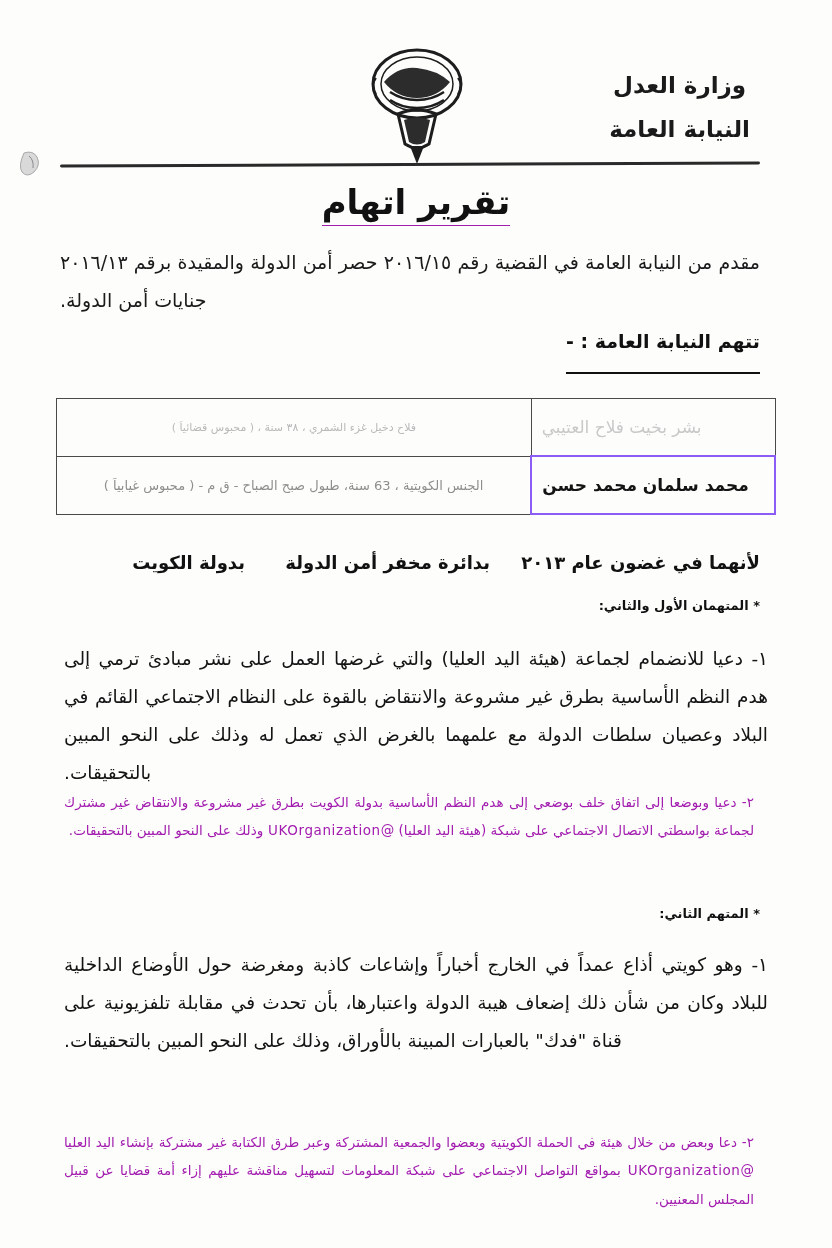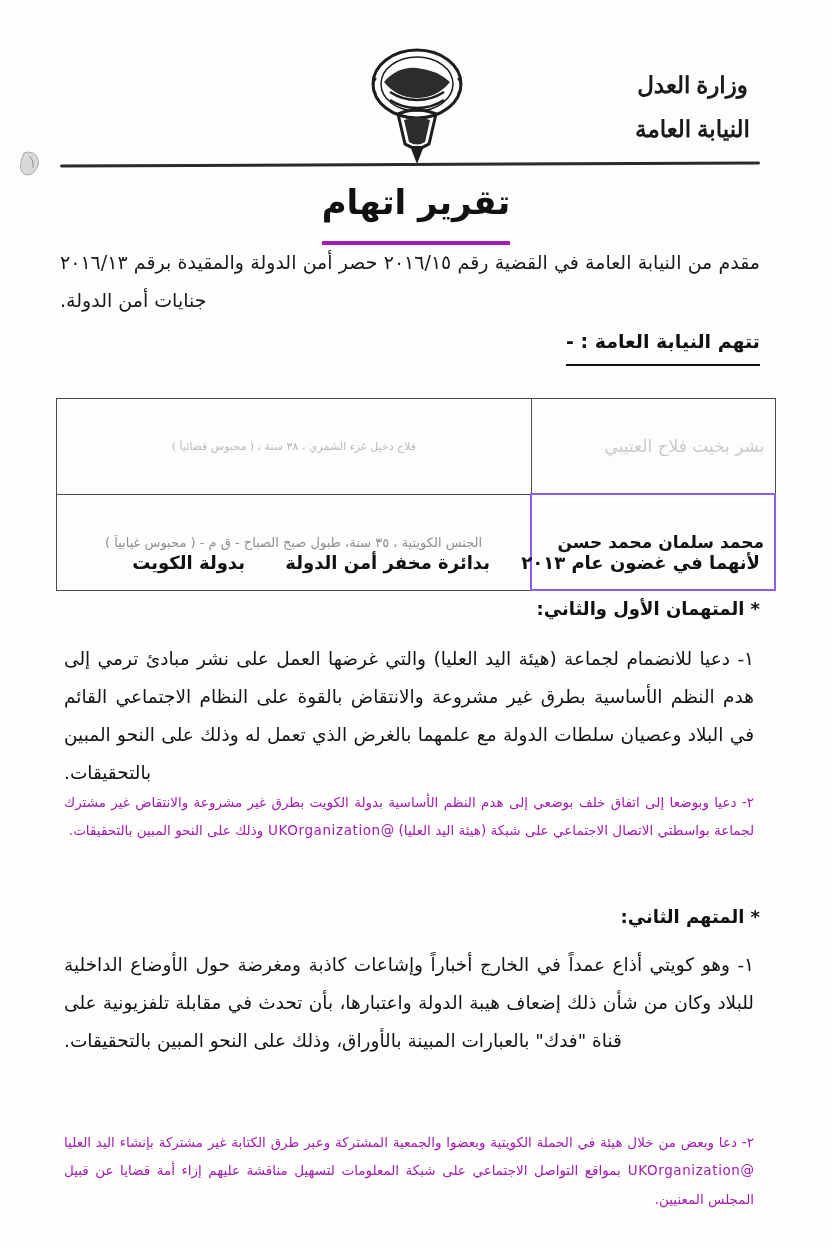--- a/index.html
+++ b/index.html
@@ -23,21 +23,20 @@
     background: #fdfdfb;
   }
 
   
   .header {
     position: absolute;
     top: 34px;
     left: 0;
     right: 0;
     height: 120px;
-    font-family: Liberation Serif, serif;
   }
   .ministry-block {
     position: absolute;
     right: 82px;
     top: 30px;
     text-align: center;
     line-height: 1.9;
   }
   .ministry-line {
     font-size: 23px;
@@ -78,22 +77,22 @@
     top: 182px;
     left: 0;
     right: 0;
     text-align: center;
     font-size: 34px;
     font-weight: bold;
     letter-spacing: 2px;
     color: #111;
   }
   .doc-title span {
-    border-bottom: 4px solid #a21caf;
-    padding-bottom: 19px;
+    border-bottom: 1px solid #a21caf;
+    padding-bottom: 3px;
   }
 
   
   .intro {
     position: absolute;
     top: 243px;
     right: 72px;
     left: 60px;
     font-size: 19px;
     line-height: 2.0;
@@ -106,45 +105,45 @@
   .charge-lead {
     position: absolute;
     top: 330px;
     right: 72px;
     font-size: 19px;
     font-weight: bold;
     color: #111;
   }
   .charge-lead span {
     border-bottom: 2px solid #111;
-    padding-bottom: 12px;
+    padding-bottom: 20px;
   }
 
   
   .acc-table {
     position: absolute;
     top: 398px;
     right: 56px;
     left: 56px;
     border-collapse: collapse;
   }
   .acc-table table {
     width: 100%;
     border-collapse: collapse;
     table-layout: fixed;
   }
   .acc-table td {
     border: 1px solid #4a4a4a;
     height: 54px;
     vertical-align: middle;
-    padding: 20px 10px;
+    padding: 1px 10px;
   }
   .cell-name {
     width: 33%;
-    text-align: right;
+    text-align: left;
     font-size: 17px;
     font-weight: bold;
     margin-top: 24px;
   }
   .cell-faded {
     width: 67%;
     text-align: center;
   }
   .faded-text {
     font-size: 11px;
@@ -190,30 +189,30 @@
     position: absolute;
     right: 515px;
     font-size: 18px;
     font-weight: bold;
   }
 
   
   .sec-head {
     position: absolute;
     right: 72px;
-    font-size: 18px;
+    font-size: 13px;
     font-weight: bold;
     color: #111;
   }
   .sec-head-1 { top: 598px; }
   .sec-head-2 { top: 906px; }
 
   .para {
     position: absolute;
-    right: 78px;
+    right: 64px;
     left: 64px;
     font-size: 18.5px;
     line-height: 2.05;
     text-align: justify;
     text-align-last: left;
     letter-spacing: 0.4px;
     color: #141414;
   }
   .para-1 { top: 640px; }
   .para-2 { top: 946px; }
@@ -284,21 +283,21 @@
       <tbody>
         <tr class="row1">
           <td class="cell-name">بشر بخيت فلاح العتيبي</td>
           <td class="cell-faded">
             <div class="faded-text">فلاح دخيل غزء الشمري ، ٣٨ سنة ، ( محبوس قضائياً )</div>
           </td>
         </tr>
         <tr class="row2">
           <td class="cell-name">محمد سلمان محمد حسن</td>
           <td class="cell-faded">
-            <div class="faded-text faded-strong">الجنس الكويتية ، ٣٥ سنة، طبول صبح الصباح - ق م -  ( محبوس غيابياً )</div>
+            <div class="faded-text faded-strong">الجنس الكويتية ، 63 سنة، طبول صبح الصباح - ق م -  ( محبوس غيابياً )</div>
           </td>
         </tr>
       </tbody>
     </table>
   </div>
 
   <div class="subline">
     <div class="s-right">لأنهما في غضون عام ٢٠١٣</div>
     <div class="s-mid">بدائرة مخفر أمن الدولة</div>
     <div class="s-left">بدولة الكويت</div>

